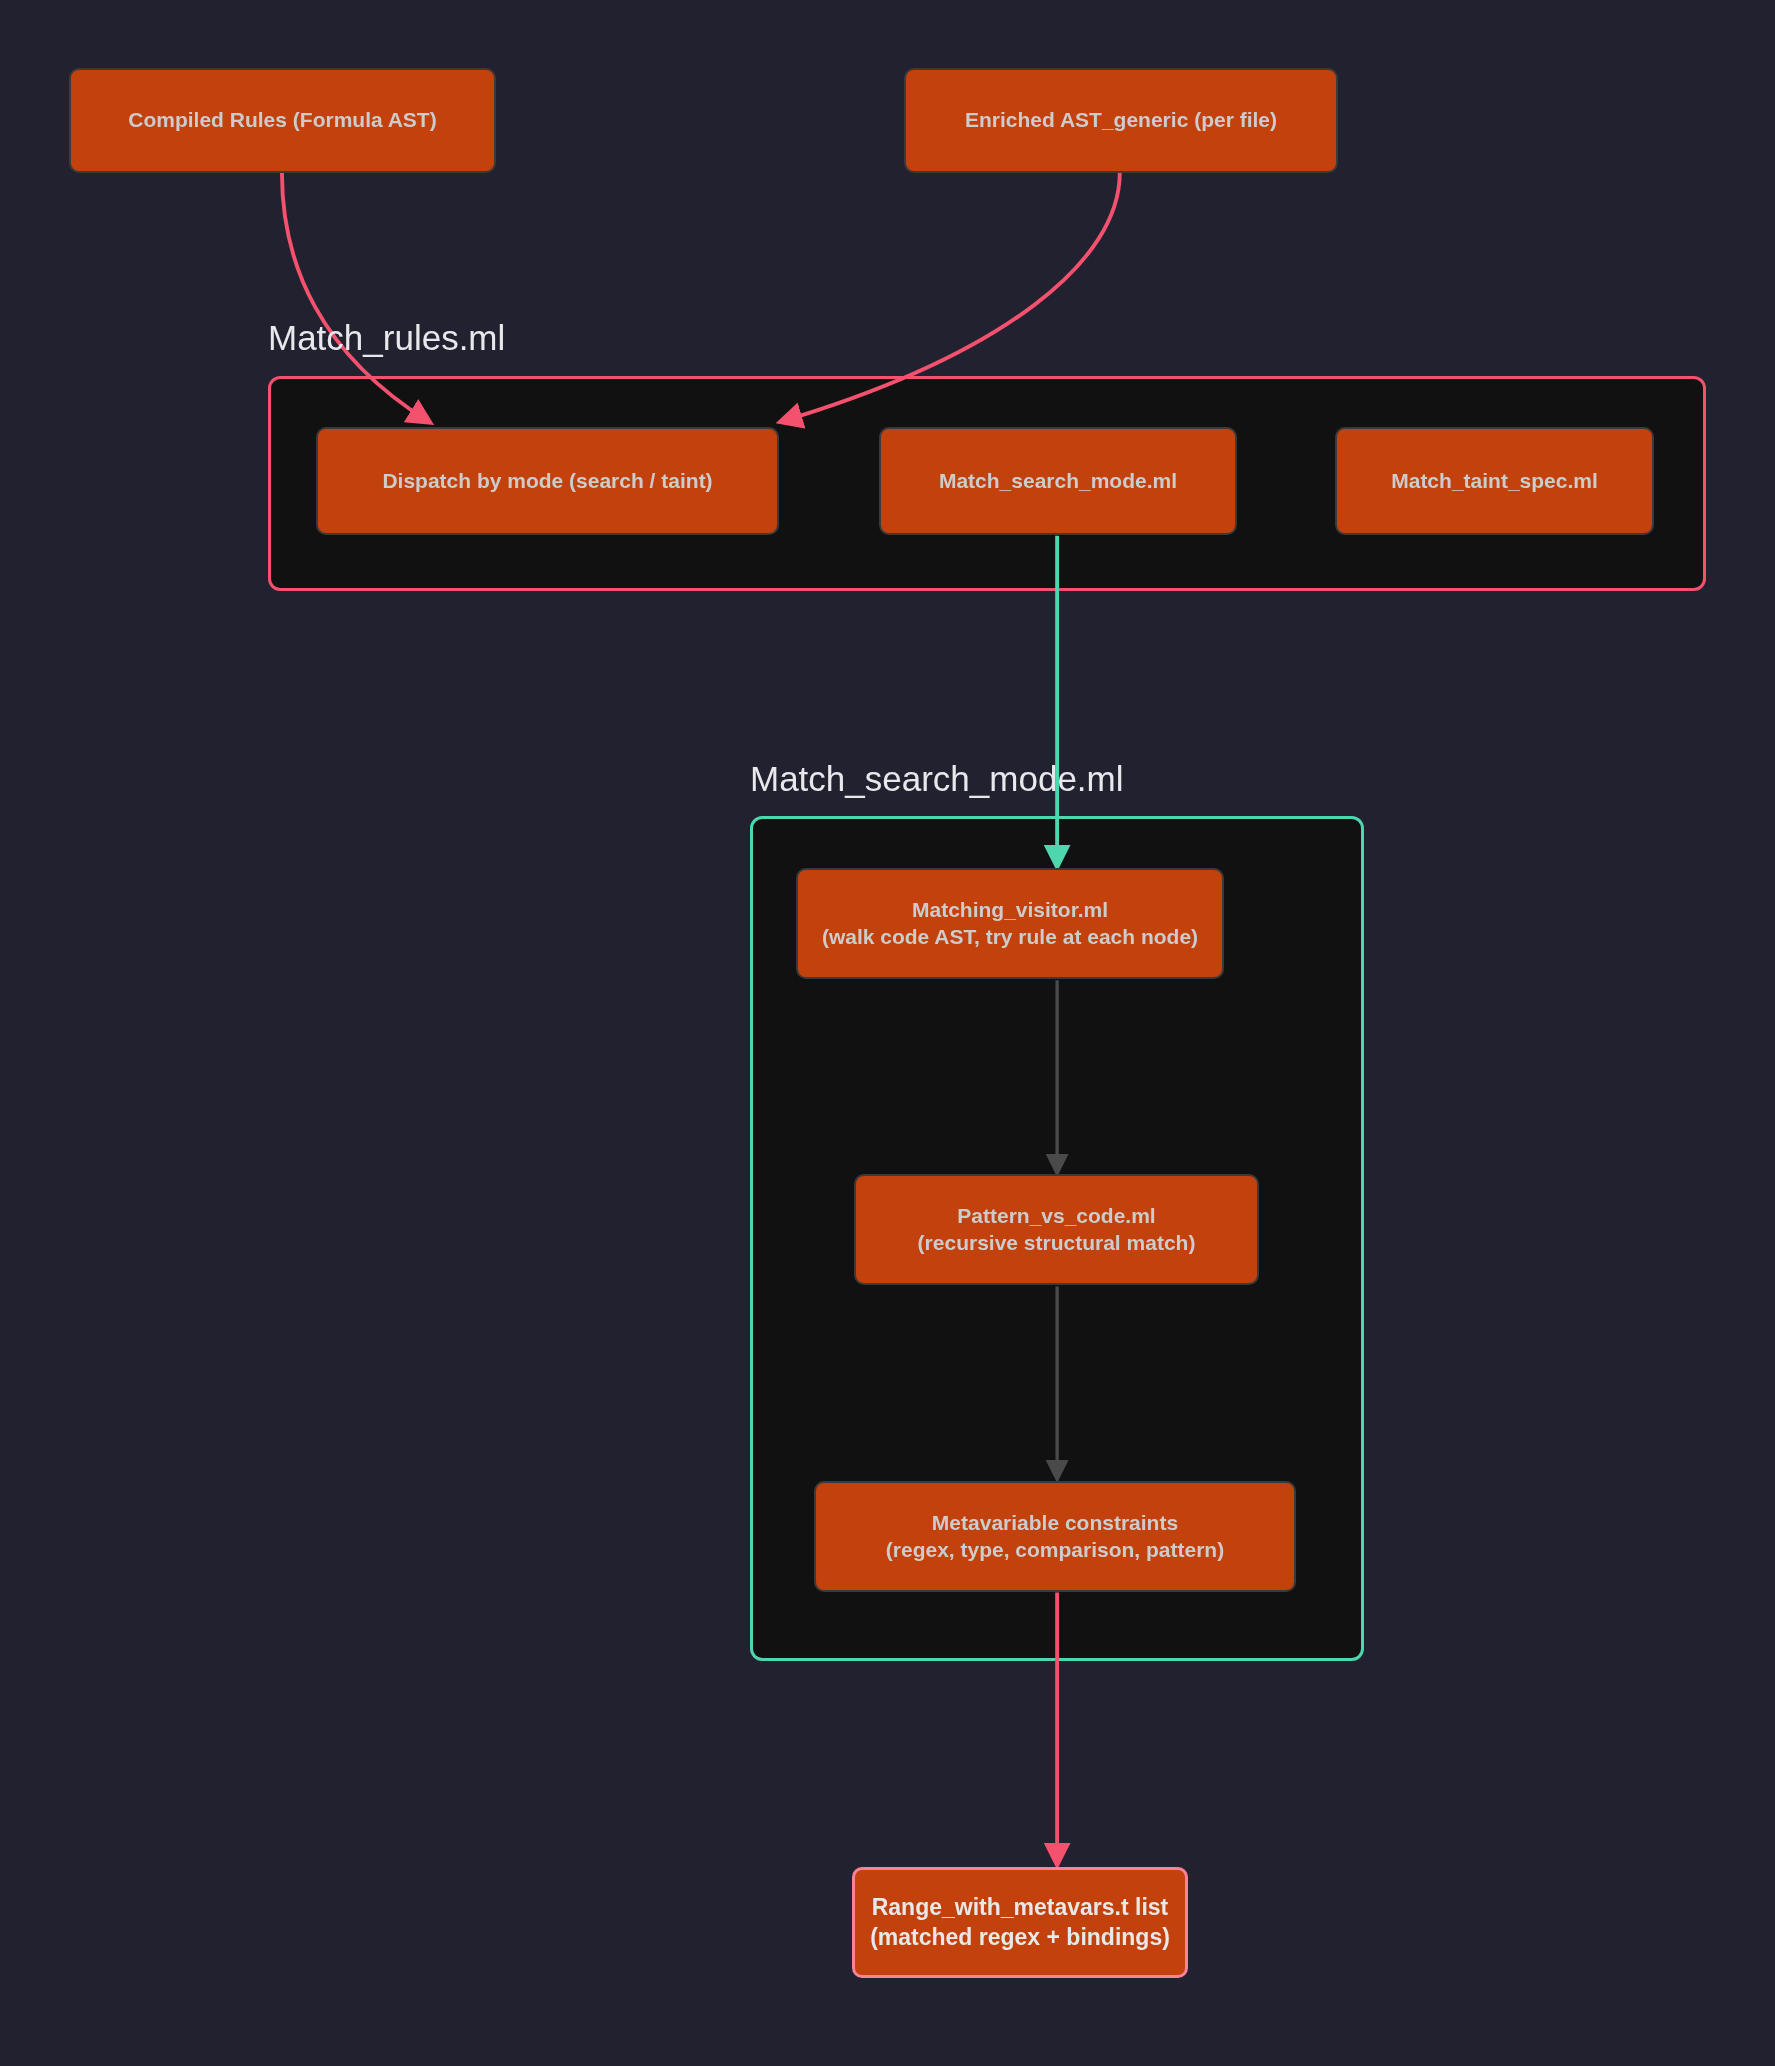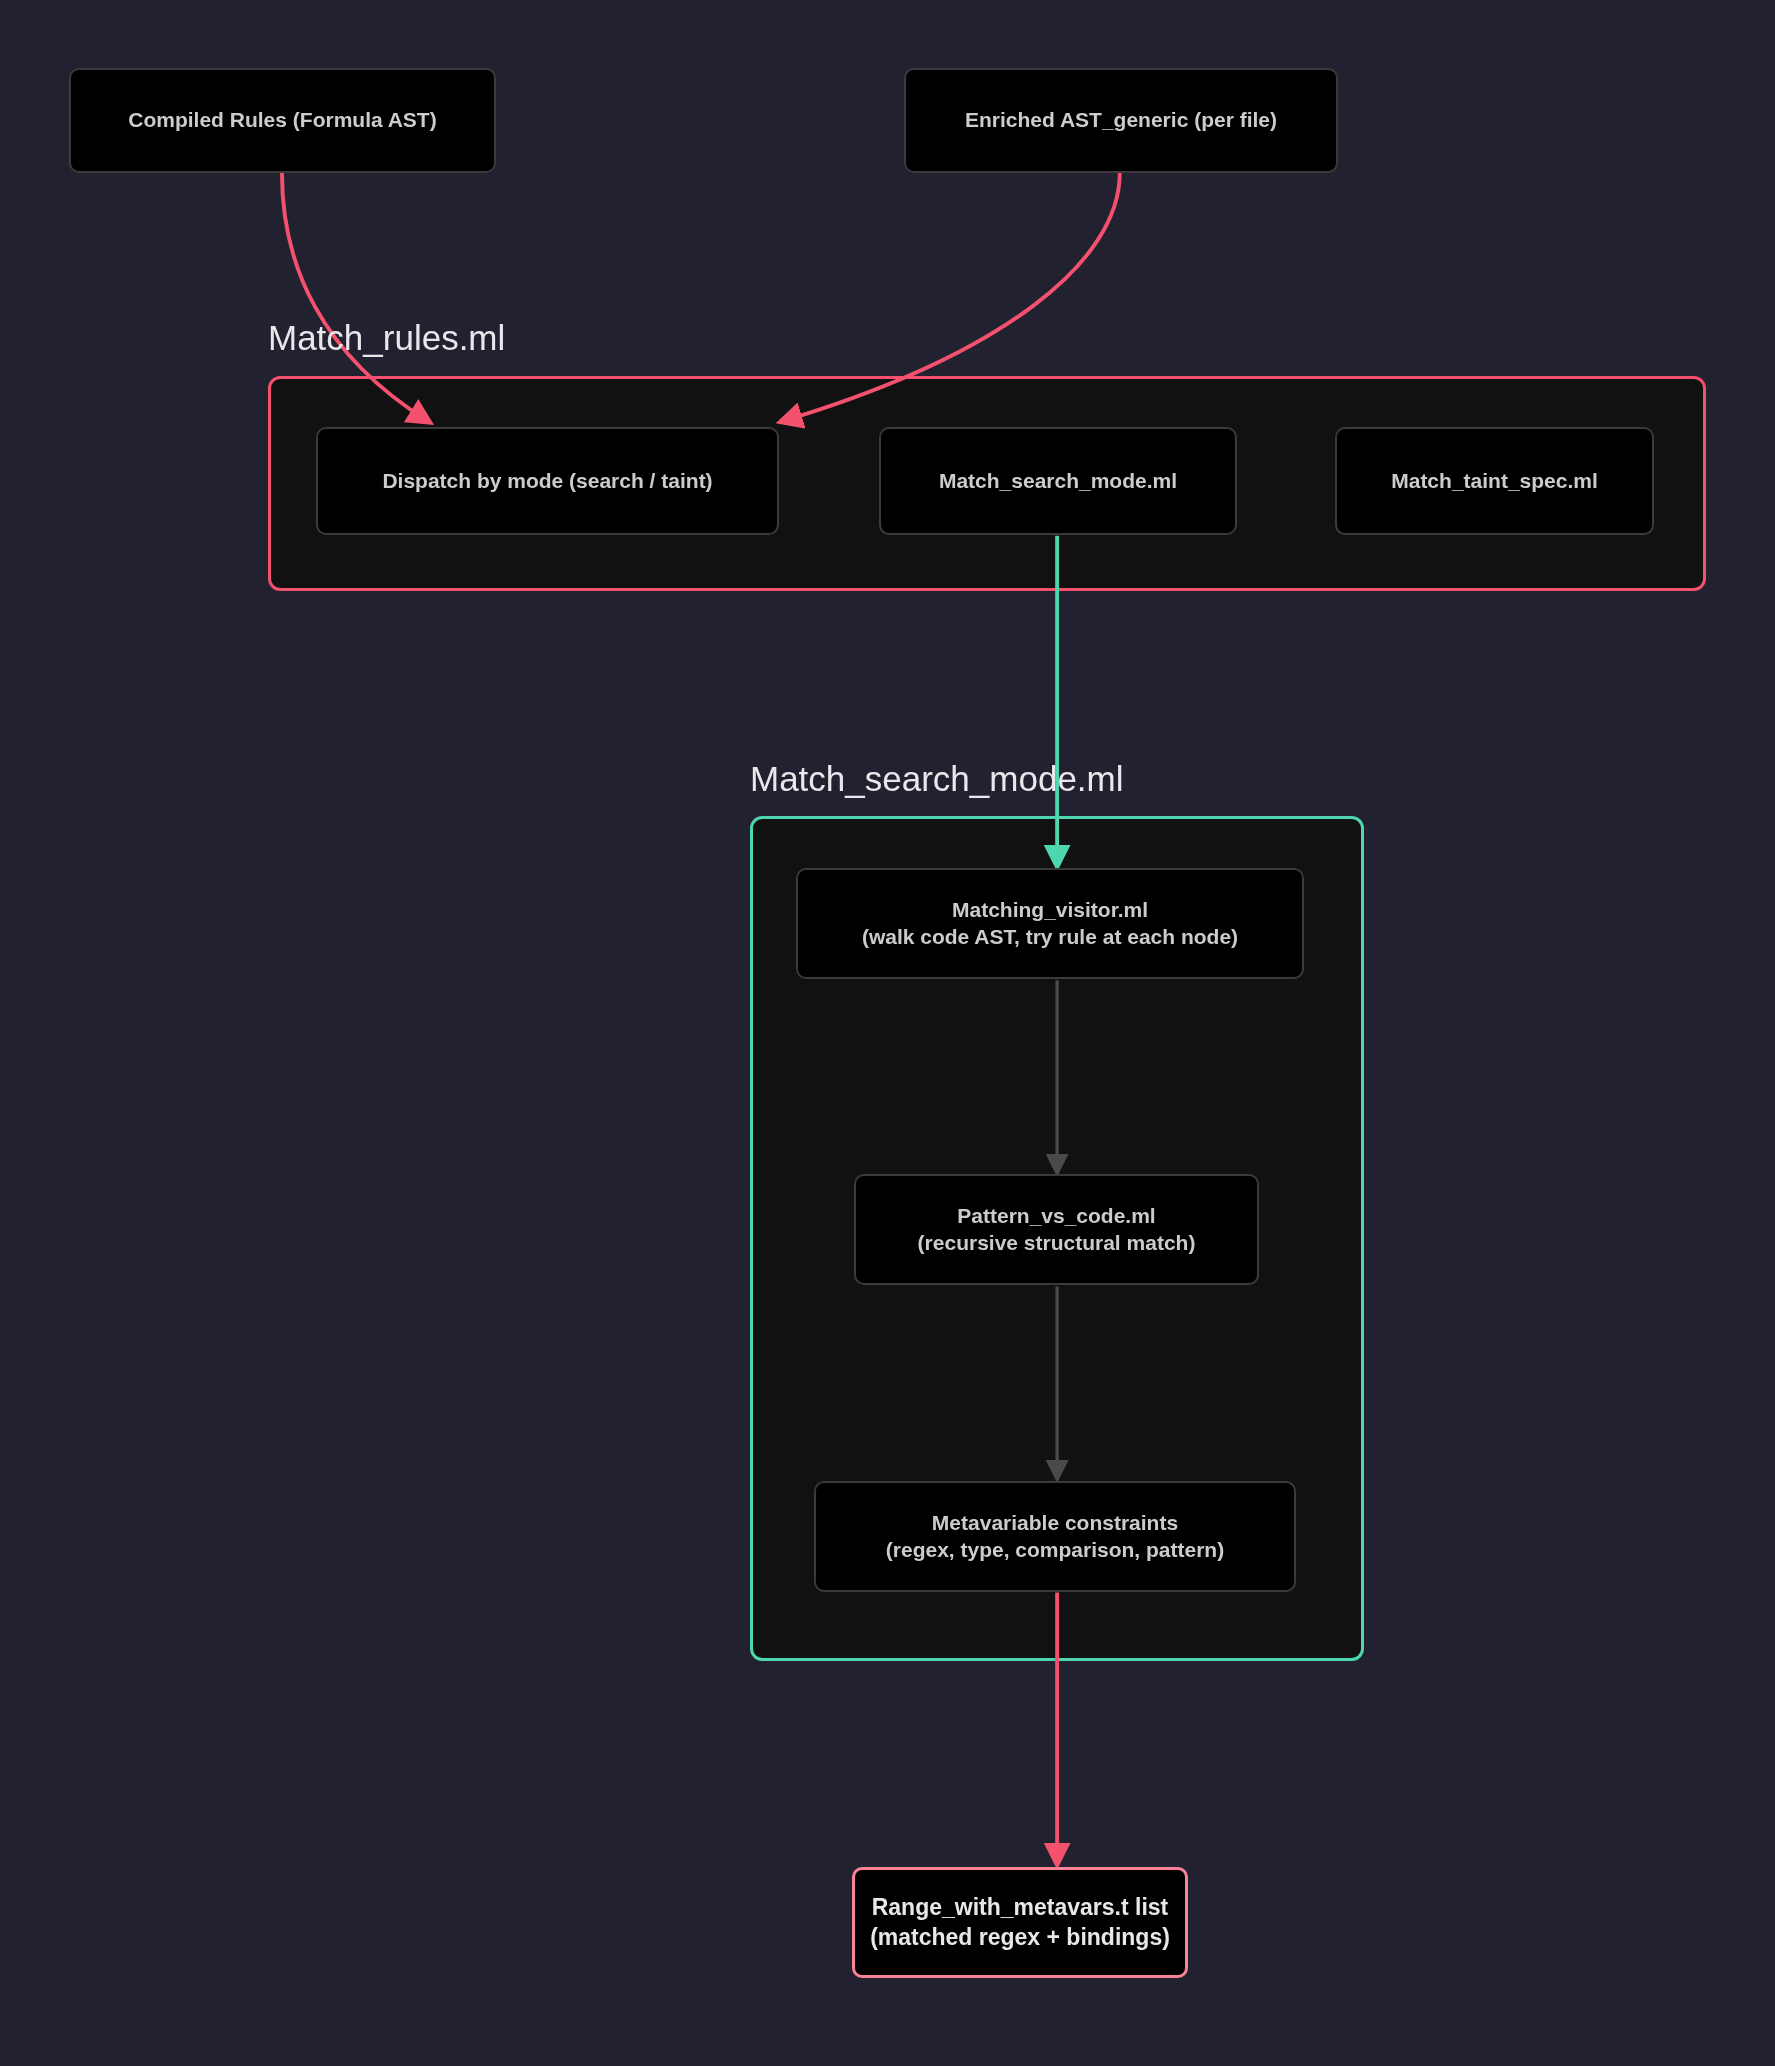--- a/index.html
+++ b/index.html
@@ -30,21 +30,21 @@
     width: 1776px;
     height: 2066px;
     pointer-events: none;
     z-index: 2;
   }
 
   
   .node {
     position: absolute;
     box-sizing: border-box;
-    background: #000000;
+    background: #c2410c;
     border: 2.2px solid #3a3a3a;
     border-radius: 10px;
     display: flex;
     align-items: center;
     justify-content: center;
     text-align: center;
     color: #cccccc;
     font-weight: bold;
     line-height: 1.28;
     z-index: 3;
@@ -106,21 +106,21 @@
 
   #cluster-search-mode {
     left: 750px; top: 816px; width: 614px; height: 845px;
   }
   #title-search-mode {
     left: 750px; top: 759px; width: 614px;
     font-size: 35px;
   }
 
   #node-matching-visitor {
-    left: 796px; top: 868px; width: 508px; height: 111px;
+    left: 796px; top: 868px; width: 428px; height: 111px;
     font-size: 21px;
   }
   #node-pattern-vs-code {
     left: 854px; top: 1174px; width: 405px; height: 111px;
     font-size: 21px;
   }
   #node-metavariable {
     left: 814px; top: 1481px; width: 482px; height: 111px;
     font-size: 21px;
     justify-content: center;

